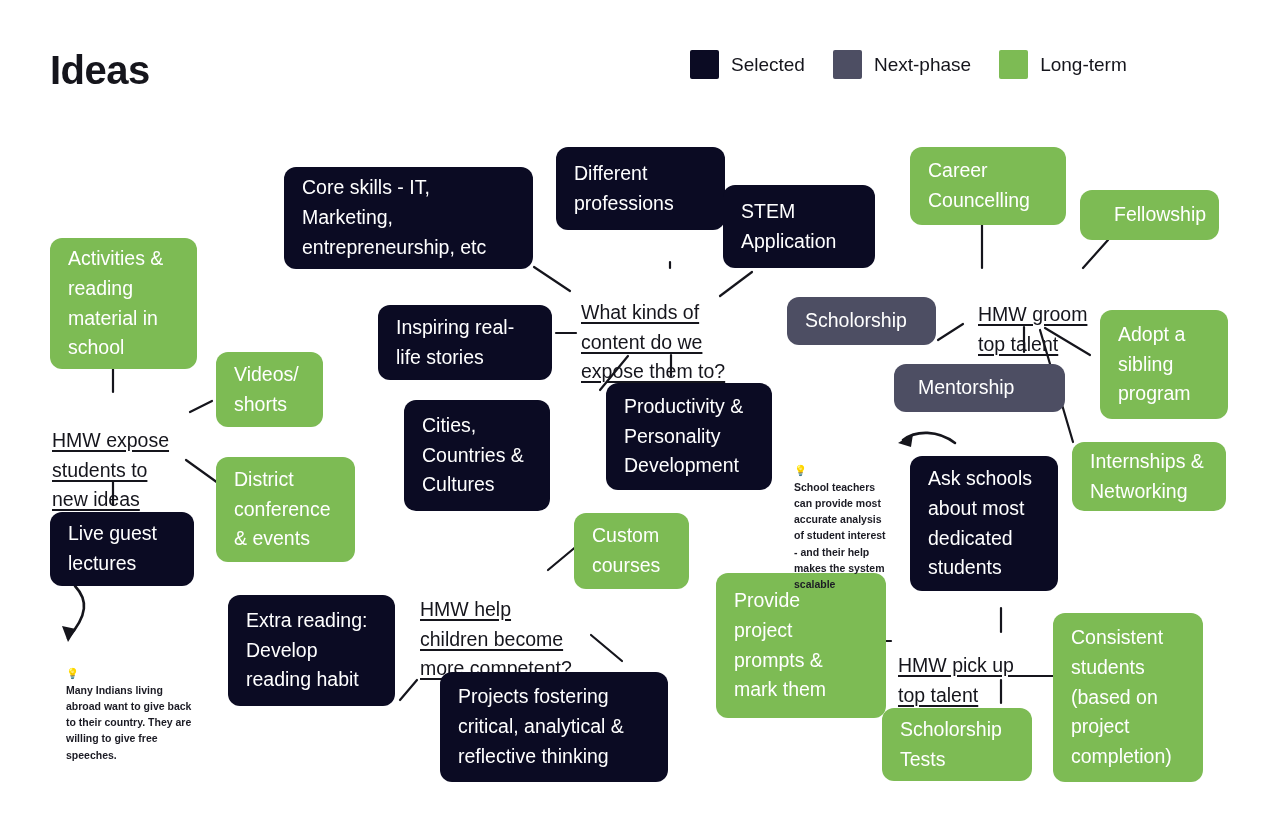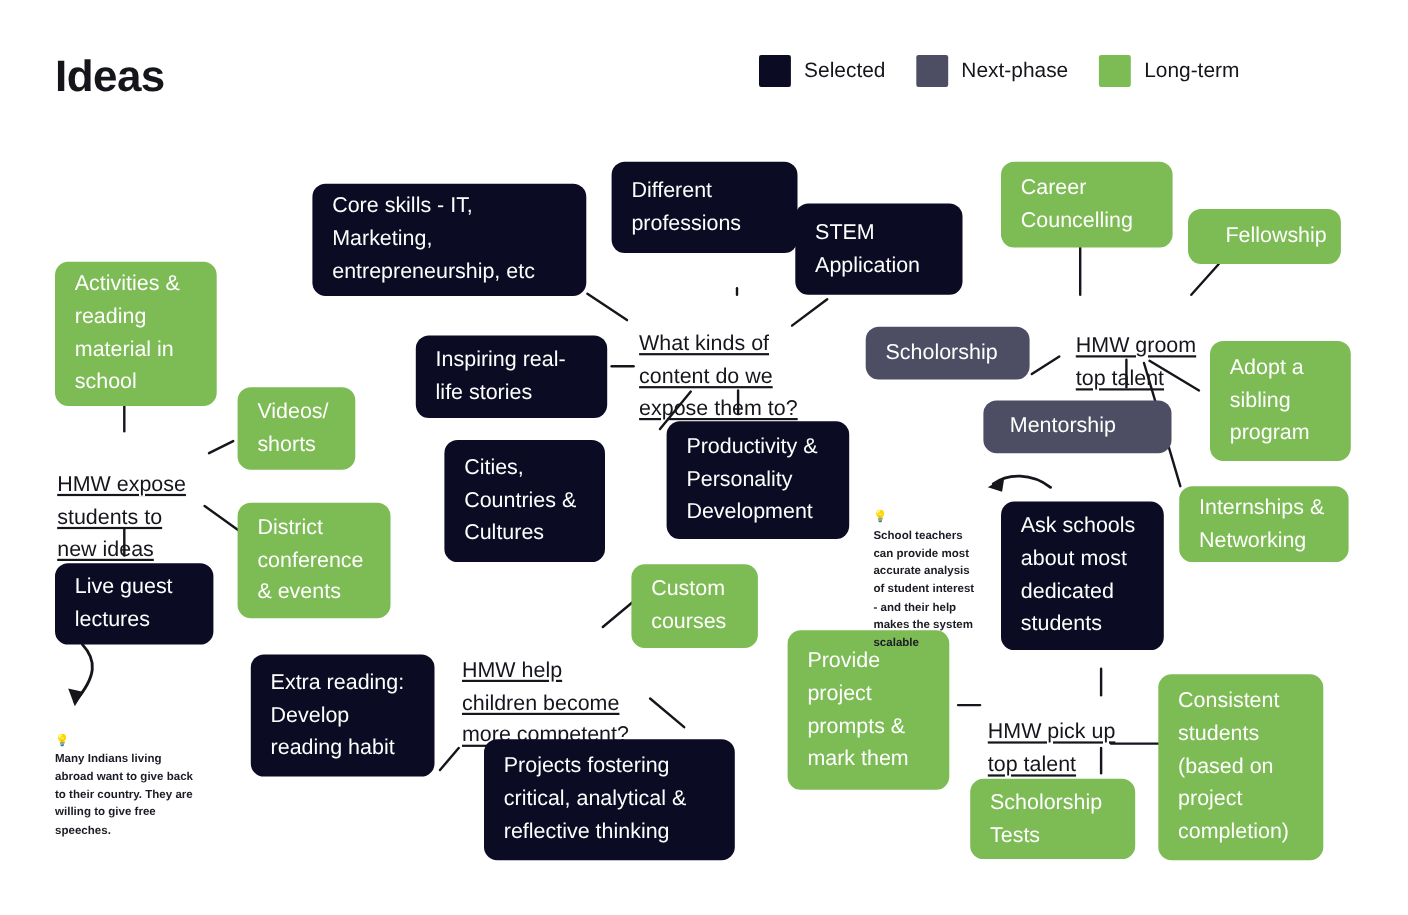--- a/index.html
+++ b/index.html
@@ -289,41 +289,41 @@
 Networking</span>
   </div>
 
   <div class="card selected" style="left:910px; top:456px; width:148px; height:135px;">
     <span>Ask schools
 about most
 dedicated
 students</span>
   </div>
 
-  <div class="card longterm" style="left:716px; top:573px; width:147px; height:145px;">
+  <div class="card longterm" style="left:716px; top:573px; width:170px; height:145px;">
     <span>Provide
 project
 prompts &amp;
 mark them</span>
   </div>
 
   <div class="card longterm" style="left:882px; top:708px; width:150px; height:73px;">
     <span>Scholorship
 Tests</span>
   </div>
 
   <div class="card longterm" style="left:1053px; top:613px; width:150px; height:169px;">
     <span>Consistent
 students
 (based on
 project
 completion)</span>
   </div>
 
-  <div class="note" style="left:50px; top:649px; width:150px;">
+  <div class="note" style="left:66px; top:649px; width:150px;">
     <span class="bulb">💡</span>
     <span>Many Indians living
 abroad want to give back
 to their country. They are
 willing to give free
 speeches.</span>
   </div>
 
   <div class="note" style="left:794px; top:446px; width:104px;">
     <span class="bulb">💡</span>

